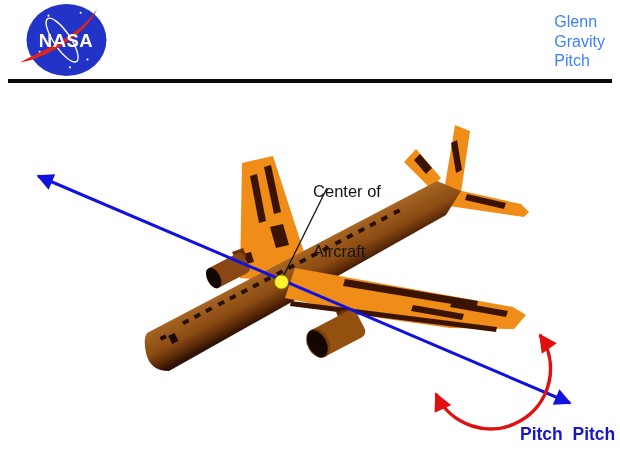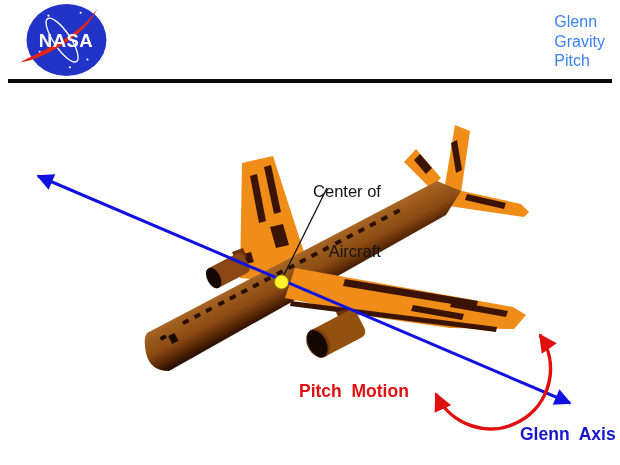--- a/index.html
+++ b/index.html
@@ -13,21 +13,21 @@
     font-size:25px;font-weight:bold;font-style:italic;color:#0d0d0d;
     white-space:pre;letter-spacing:0px;
   }
   .org{
     right:15px;top:12px;text-align:left;color:#3b82f6;
     font-size:16px;line-height:19.5px;font-weight:normal;
   }
   .rule{left:8px;top:79px;width:604px;height:4px;background:#0a0a0a;}
   .cg-label{
     left:347px;top:141px;transform:translateX(-50%);
-    text-align:right;color:#141414;font-size:16.5px;line-height:20px;white-space:pre;
+    text-align:left;color:#141414;font-size:16.5px;line-height:20px;white-space:pre;
   }
   .pitch-motion{
     left:299px;top:381px;color:#e01010;font-weight:bold;font-size:17.5px;white-space:pre;
   }
   .pitch-axis{
     left:520px;top:424px;color:#1717c9;font-weight:bold;font-size:17.5px;white-space:pre;
   }
   svg{display:block;}
 </style>
 </head>
@@ -131,16 +131,15 @@
     <line x1="327" y1="188" x2="283" y2="277" stroke="#111111" stroke-width="1.3"></line>
     <circle cx="281.5" cy="282" r="7" fill="#fef32c" stroke="#8a7a00" stroke-width="0.8"></circle>
 
     <path d="M 436,394 A 60,60 0 1 0 540,335" fill="none" stroke="#e01010" stroke-width="3.5" marker-start="url(#ar)" marker-end="url(#ar)"></path>
   </svg>
 
   <div class="abs cg-label">
     <div>Center of</div>
     <div>Aircraft</div>
   </div>
-  <div class="abs pitch-motion">Pitch  Motion</div>
-  <div class="abs pitch-axis">Glenn  Axis</div>
+  <div class="abs pitch-axis">Pitch  Pitch</div>
 
 </div>
 
 </body></html>

